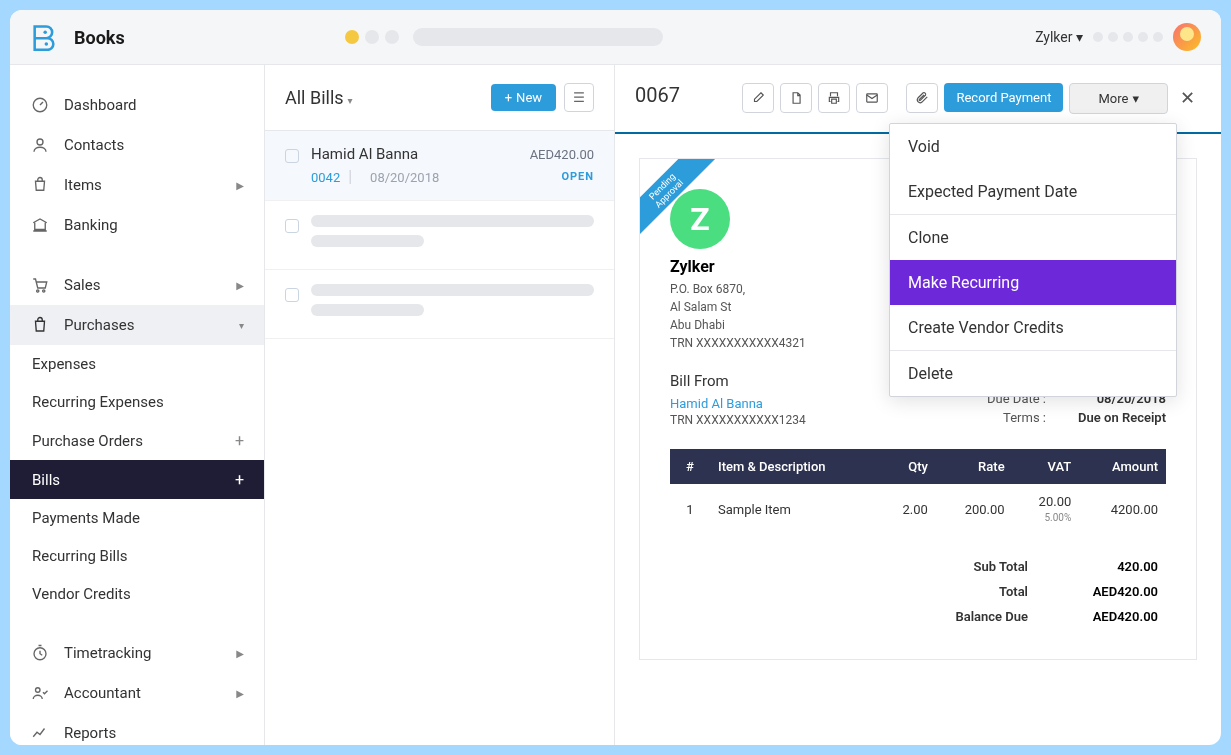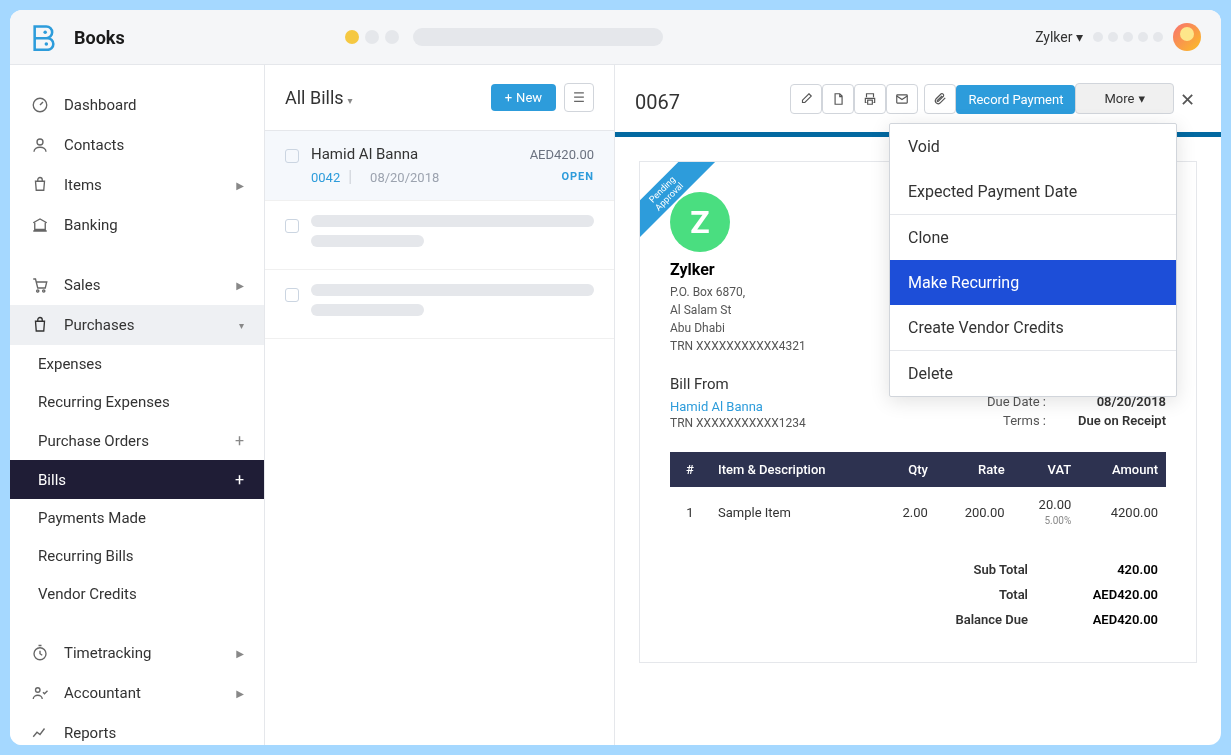--- a/index.html
+++ b/index.html
@@ -27,21 +27,21 @@
 
 .sidebar { width: 255px; background: #fff; border-right: 1px solid #e5e7eb; overflow-y: auto; padding-top: 20px; }
 .nav-item { display: flex; align-items: center; padding: 10px 20px; font-size: 15px; color: #333; cursor: pointer; position: relative; }
 .nav-item.active-parent { background: #eef0f3; }
 .nav-item.active { background: #1f1d36; color: #fff; }
 .nav-icon { width: 20px; height: 20px; margin-right: 14px; display: flex; align-items: center; justify-content: center; color: #666; }
 .nav-item.active-parent .nav-icon { color: #333; }
 .nav-chevron { margin-left: auto; font-size: 10px; color: #888; }
 .nav-plus { margin-left: auto; font-size: 16px; color: #888; }
 .nav-item.active .nav-plus { color: #fff; }
-.nav-sub { padding-left: 28px; }
+.nav-sub { padding-left: 22px; }
 .nav-group-gap { height: 20px; }
 
 
 .list-panel { width: 350px; border-right: 1px solid #e5e7eb; display: flex; flex-direction: column; }
 .list-header { padding: 18px 20px; display: flex; align-items: center; border-bottom: 1px solid #e5e7eb; }
 .list-title { font-size: 18px; color: #333; }
 .list-title-caret { font-size: 10px; margin-left: 4px; color: #888; }
 .new-btn { margin-left: auto; background: #2d9cdb; color: #fff; border: none; border-radius: 4px; padding: 6px 14px; font-size: 13px; cursor: pointer; display: flex; align-items: center; gap: 4px; }
 .hamburger-btn { margin-left: 8px; border: 1px solid #d1d5db; background: #fff; border-radius: 4px; padding: 6px 8px; cursor: pointer; color: #666; }
 
@@ -53,31 +53,31 @@
 .vendor-name { font-size: 15px; color: #333; }
 .amount { font-size: 13px; color: #6b7280; }
 .list-row2 { display: flex; justify-content: space-between; align-items: center; margin-top: 4px; }
 .bill-no { color: #2d9cdb; font-size: 13px; }
 .bill-date { color: #9ca3af; font-size: 13px; margin-left: 10px; }
 .status-open { color: #2d9cdb; font-size: 11px; letter-spacing: 1px; font-weight: 700; }
 .skeleton-line { height: 12px; background: #e5e7eb; border-radius: 6px; margin-bottom: 8px; }
 
 
 .detail-panel { flex: 1; display: flex; flex-direction: column; position: relative; overflow: hidden; }
-.detail-header { padding: 18px 20px; display: flex; align-items: flex-end; border-bottom: 5px solid #0369a1; gap: 0; }
+.detail-header { padding: 18px 20px; display: flex; align-items: flex-start; border-bottom: 2px solid #0369a1; gap: 6px; }
 .detail-title { font-size: 20px; color: #333; margin-right: auto; }
 .icon-btn { border: 1px solid #d1d5db; background: #fff; border-radius: 4px; width: 32px; height: 30px; display: flex; align-items: center; justify-content: center; cursor: pointer; color: #555; font-size: 14px; }
 .record-btn { background: #2d9cdb; color: #fff; border: none; border-radius: 4px; padding: 7px 12px; font-size: 13px; cursor: pointer; }
 .more-btn { background: #f0f0f0; border: 1px solid #d1d5db; border-radius: 4px; padding: 7px 28px; font-size: 13px; cursor: pointer; color: #333; display: flex; align-items: center; gap: 4px; }
 .close-btn { font-size: 18px; color: #555; cursor: pointer; padding: 4px 6px; }
 
 
 .dropdown { position: absolute; top: 58px; right: 44px; width: 288px; background: #fff; border: 1px solid #d1d5db; border-radius: 2px; box-shadow: 0 4px 20px rgba(0,0,0,0.12); z-index: 100; }
 .dropdown-item { padding: 13px 18px; font-size: 16px; color: #333; cursor: pointer; }
-.dropdown-item.highlighted { background: #1d4ed8; color: #fff; }
+.dropdown-item.highlighted { background: #6d28d9; color: #fff; }
 .dropdown-divider { height: 1px; background: #e5e7eb; }
 
 
 .detail-content { padding: 24px; overflow-y: auto; flex: 1; }
 .bill-card { background: #fff; border: 1px solid #e5e7eb; position: relative; padding: 0; }
 .ribbon { position: absolute; top: 0; left: 0; width: 80px; height: 80px; overflow: hidden; }
 .ribbon-text { position: absolute; background: #2d9cdb; color: #fff; font-size: 9px; padding: 3px 40px; transform: rotate(-45deg); top: 18px; left: -32px; text-align: center; }
 
 .bill-inner { padding: 30px; }
 .vendor-logo { width: 60px; height: 60px; background: #4ade80; border-radius: 50%; display: flex; align-items: center; justify-content: center; color: #fff; font-size: 32px; font-weight: 700; margin-bottom: 8px; }

